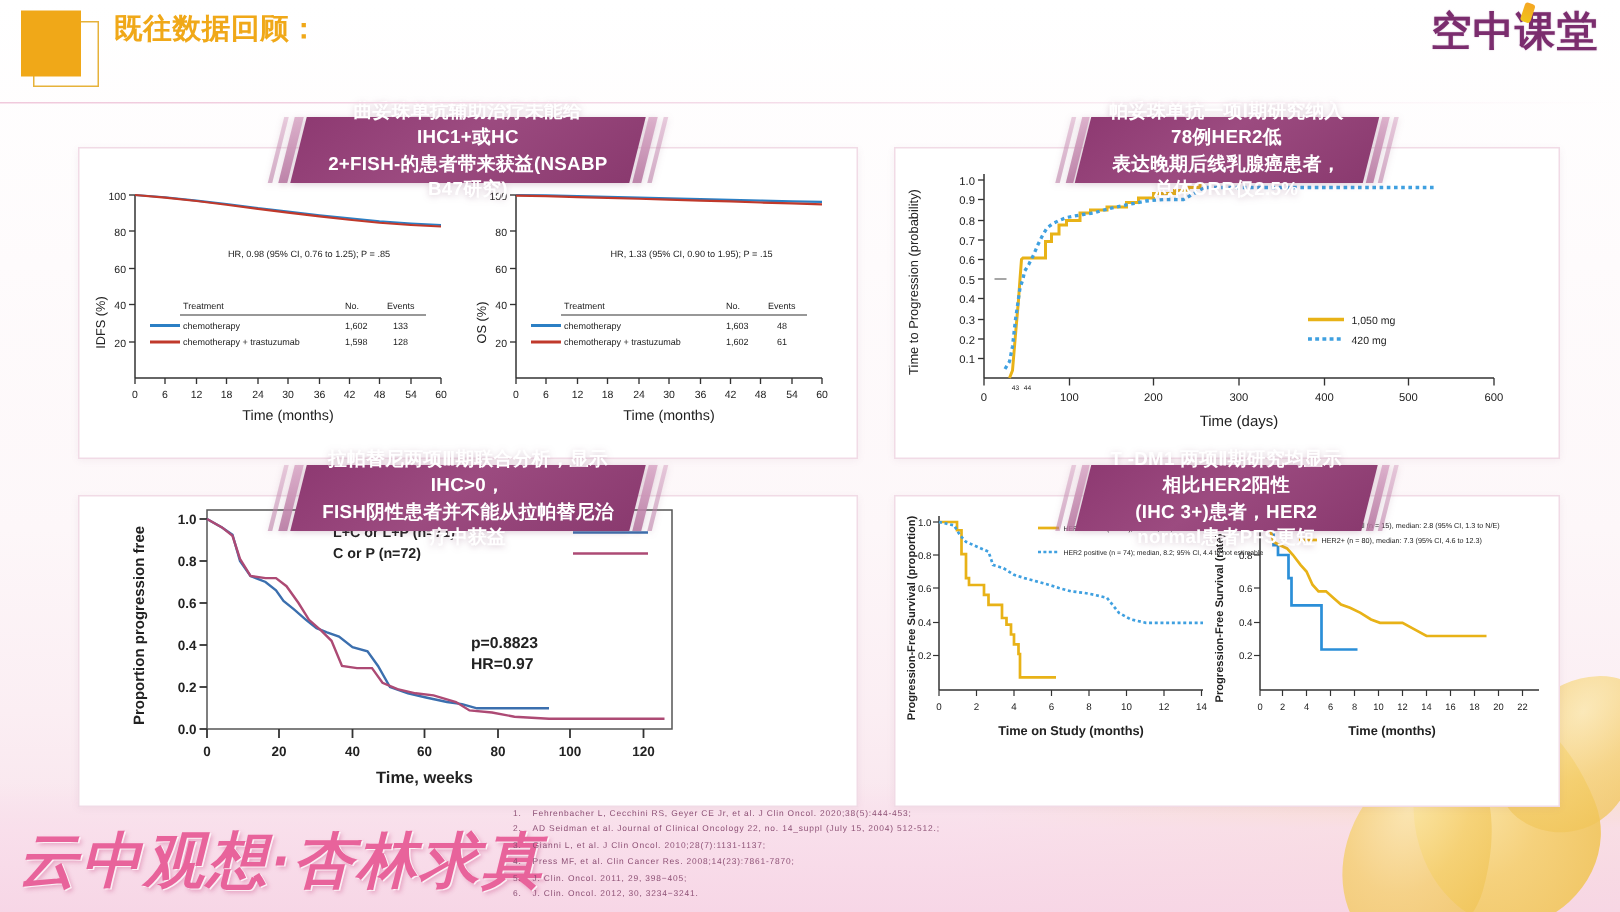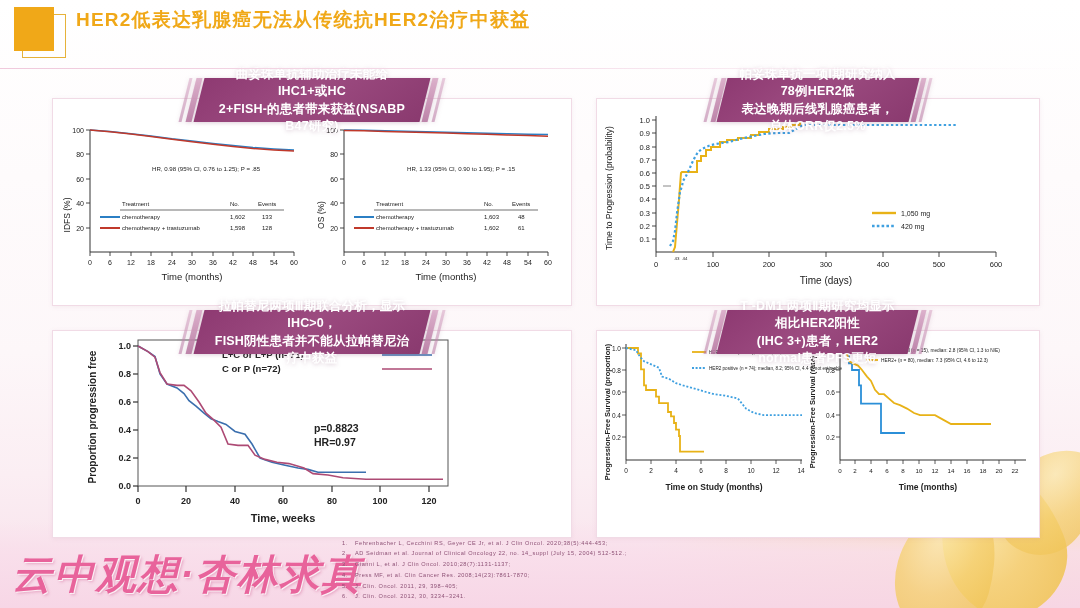--- a/index.html
+++ b/index.html
@@ -135,21 +135,25 @@
 <div class="bg-bottom-band"></div>
 <div class="petal p1"></div>
 <div class="petal p2"></div>
 <div class="petal p3"></div>
 <div class="petal p4"></div>
 
 <div class="header">
   <div class="sq-outline"></div>
   <div class="sq-solid"></div>
   <div class="title-block">
-    <div class="title-line2">HER2低表达乳腺癌无法从传统抗HER2治疗中获益</div>
+    <div class="title-line1">既往数据回顾：</div>
+  </div>
+  <div class="logo">
+    <span class="tick"></span>
+    <span>空中课堂</span>
   </div>
   <div class="header-rule"></div>
 </div>
 
 <div class="grid">
 
   <div class="panel">
     <div class="panel-card"></div>
     <div class="banner">
       <span class="bar thin"></span>

